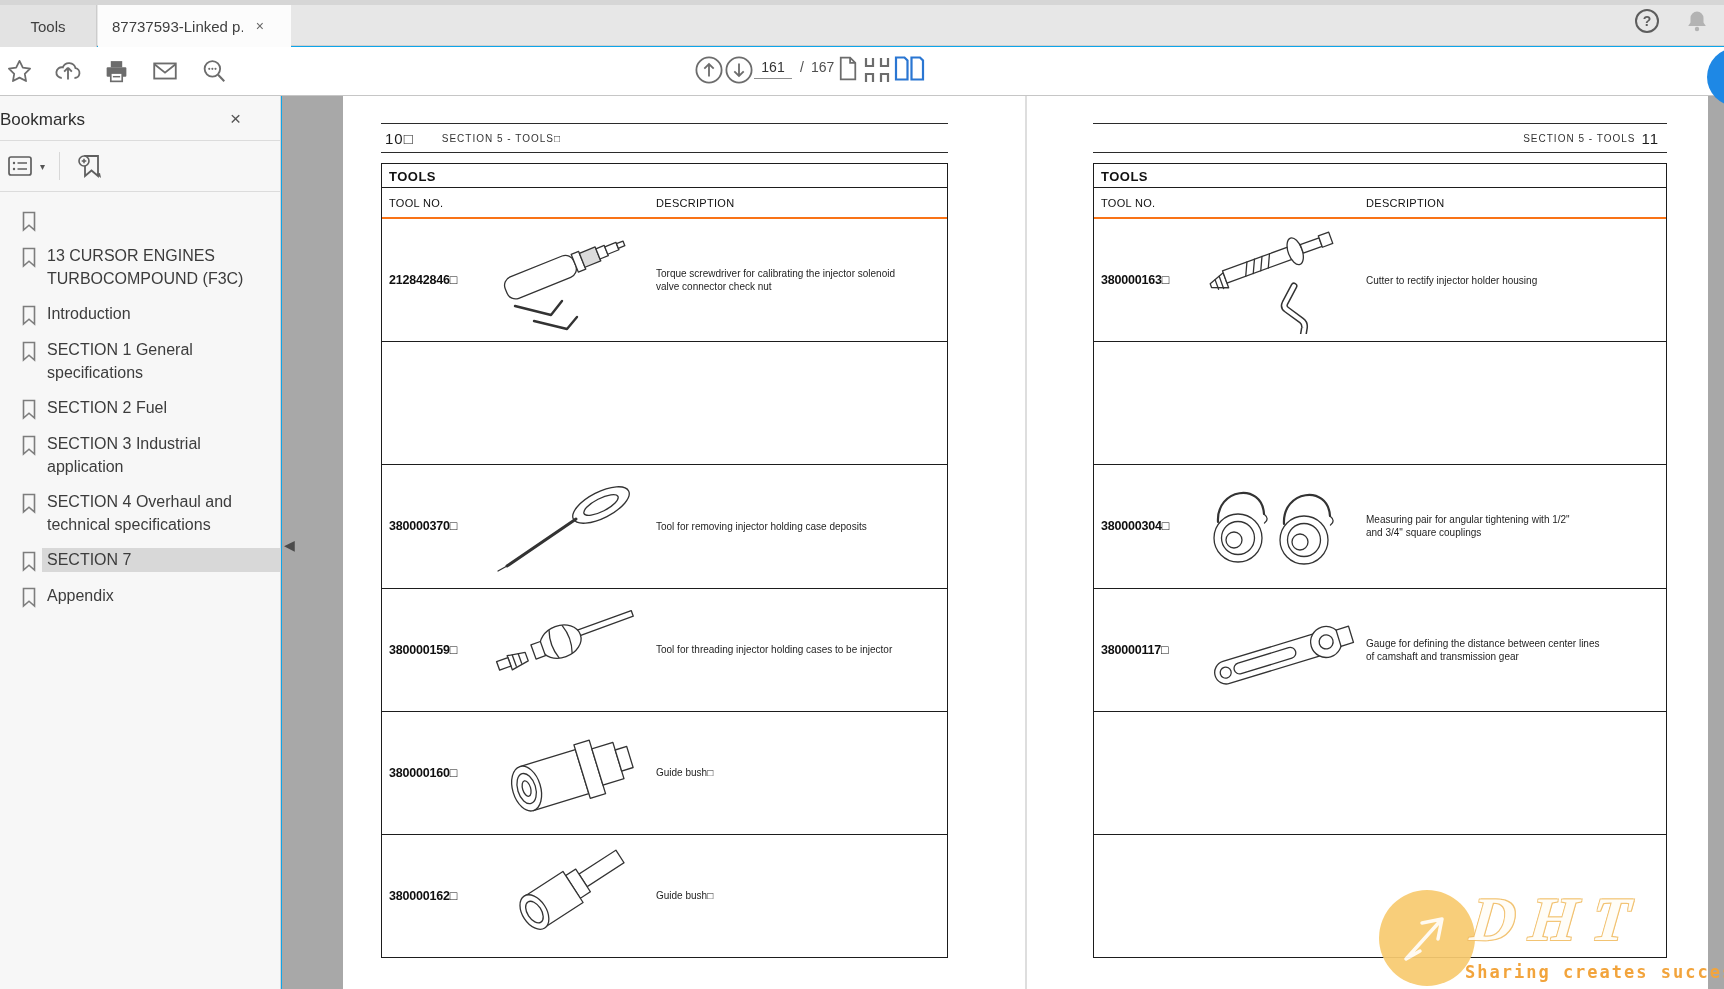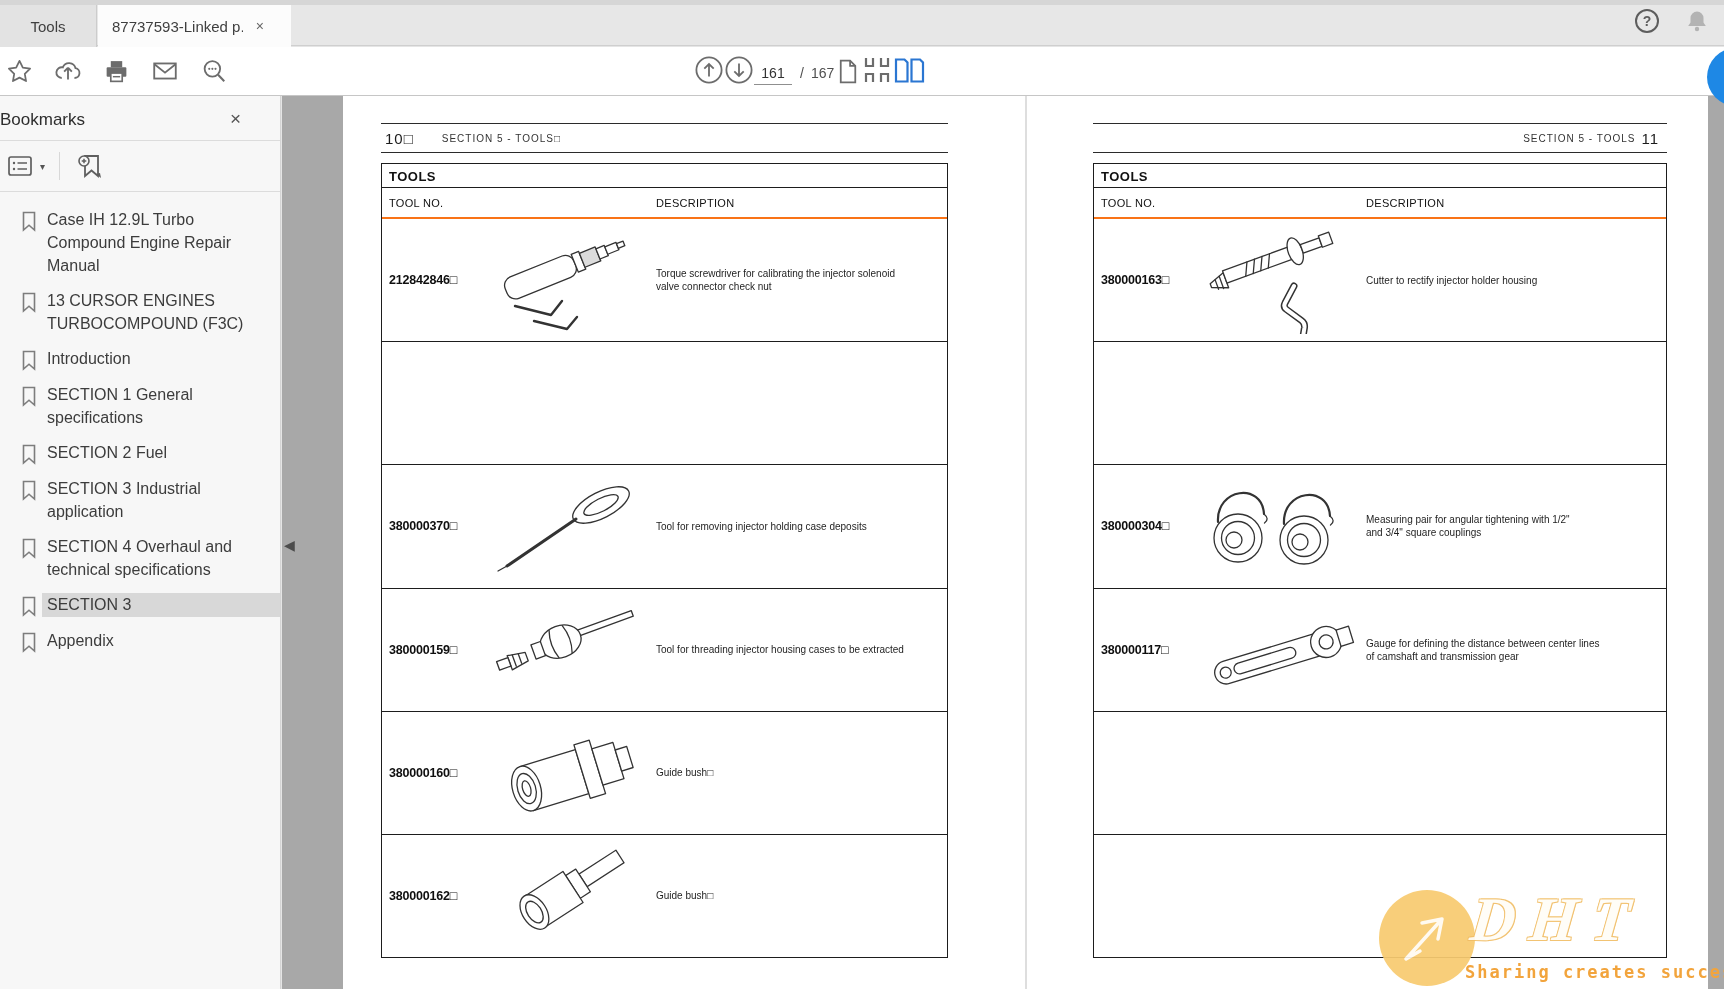--- a/index.html
+++ b/index.html
@@ -1,37 +1,37 @@
 <!DOCTYPE html>
 <html><head>
 <meta charset="utf-8">
 <style>
   * { box-sizing: border-box; margin: 0; padding: 0; }
   html,body { background:#fff; }
   #app {
     position: relative; width: 1724px; height: 989px; overflow: hidden;
-    font-family: "Liberation Sans", sans-serif; background:#e5e5e5;
+    font-family: "Liberation Sans", sans-serif; background:#0ea5e9;
   }
   
   .tabbar { position:absolute; left:0; top:0; width:100%; height:46px;
     background:#e7e7e7; border-bottom:1px solid #cfcfcf; }
   .tabbar-topstrip { position:absolute; left:0; top:0; width:100%; height:5px; background:#d6d6d6; }
   .tab { position:absolute; top:5px; height:42px; display:flex; align-items:center;
     font-size:15px; color:#3f3f3f; }
   .tab-tools { left:0; width:97px; justify-content:center; background:#e3e3e3; border-right:1px solid #cccccc; cursor:pointer;}
   .tab-doc { left:98px; width:193px; background:#fcfcfc; padding:0 24px 0 14px; gap:10px; z-index:2; cursor:pointer;}
   .tab-doc .doc-title { flex:1; white-space:nowrap; overflow:hidden; }
   .tab-close { font-size:14px; color:#666; padding:0 3px; cursor:pointer; }
   .tabbar-right { position:absolute; right:14px; top:8px; display:flex; gap:24px; align-items:center; }
   .icon-btn { cursor:pointer; display:flex; align-items:center; justify-content:center; }
   
   .toolbar { position:absolute; left:0; top:47px; width:100%; height:49px;
     background:#ffffff; border-bottom:1px solid #c6c6c6; }
   .tb-left { position:absolute; left:6px; top:10px; display:flex; gap:21px; align-items:center; }
-  .tb-center { position:absolute; left:694px; top:8px; display:flex; align-items:flex-end; }
+  .tb-center { position:absolute; left:694px; top:8px; display:flex; align-items:flex-start; }
   .page-box { display:flex; gap:8px; align-items:center; }
   .page-input { width:38px; height:24px; border:none; border-bottom:1px solid #8f8f8f;
     text-align:center; font-size:14px; color:#333; background:transparent; font-family:"Liberation Sans",sans-serif;}
   .page-total { font-size:14px; color:#4f4f4f; display:flex; gap:7px;}
   .avatar-blue { position:absolute; left:1707px; top:48px; width:58px; height:58px;
     border-radius:50%; background:#1e88e5; z-index:5; cursor:pointer; }
   
   .sidebar { position:absolute; left:0; top:96px; width:281px; height:893px;
     background:#f7f7f7; border-right:1px solid #d4d4d4; }
   .gutter-left { position:absolute; left:282px; top:96px; width:61px; height:893px; background:#a8a8a8; }
@@ -219,21 +219,20 @@
             <path d="M20 22 l5 4 -1-5 z" fill="#5f5f5f"></path>
           </svg>
       </span>
     </div>
     <div class="bm-divider"></div>
     <div class="bm-list">
       <div class="bm-item">
         <svg width="16" height="21" viewBox="0 0 16 21">
             <path d="M2.5 1.5 h11 v17.5 l-5.5-4.8 -5.5 4.8 z" fill="none" stroke="#7d7d7d" stroke-width="1.6"></path>
           </svg>
-        <span class="bm-label">Case IH 12.9L Turbo Compound Engine Repair Manual</span>
       </div>
       <div class="bm-item">
         <svg width="16" height="21" viewBox="0 0 16 21">
             <path d="M2.5 1.5 h11 v17.5 l-5.5-4.8 -5.5 4.8 z" fill="none" stroke="#7d7d7d" stroke-width="1.6"></path>
           </svg>
         <span class="bm-label">13 CURSOR ENGINES TURBOCOMPOUND (F3C)</span>
       </div>
       <div class="bm-item">
         <svg width="16" height="21" viewBox="0 0 16 21">
             <path d="M2.5 1.5 h11 v17.5 l-5.5-4.8 -5.5 4.8 z" fill="none" stroke="#7d7d7d" stroke-width="1.6"></path>
@@ -261,21 +260,21 @@
       <div class="bm-item">
         <svg width="16" height="21" viewBox="0 0 16 21">
             <path d="M2.5 1.5 h11 v17.5 l-5.5-4.8 -5.5 4.8 z" fill="none" stroke="#7d7d7d" stroke-width="1.6"></path>
           </svg>
         <span class="bm-label">SECTION 4 Overhaul and technical specifications</span>
       </div>
       <div class="bm-item selected">
         <svg width="16" height="21" viewBox="0 0 16 21">
             <path d="M2.5 1.5 h11 v17.5 l-5.5-4.8 -5.5 4.8 z" fill="none" stroke="#7d7d7d" stroke-width="1.6"></path>
           </svg>
-        <span class="bm-label">SECTION 3</span>
+        <span class="bm-label">SECTION 7</span>
       </div>
       <div class="bm-item">
         <svg width="16" height="21" viewBox="0 0 16 21">
             <path d="M2.5 1.5 h11 v17.5 l-5.5-4.8 -5.5 4.8 z" fill="none" stroke="#7d7d7d" stroke-width="1.6"></path>
           </svg>
         <span class="bm-label">Appendix</span>
       </div>
     </div>
   </div>
 
@@ -346,21 +345,21 @@
               <rect x="104" y="40" width="58" height="6"></rect>
               <ellipse cx="85" cy="45" rx="21" ry="16"></ellipse>
               <path class="nf" d="M78 30.5 q-5 14.5 0 29 M92 30.5 q5 14.5 0 29"></path>
               <rect x="56" y="38" width="10" height="15"></rect>
               <path d="M30 40 l18 3 v9 l-18 3 z"></path>
               <path class="nf" d="M35 41 v12 M41 42 v10"></path>
               <rect x="18" y="42" width="12" height="9"></rect>
             </g>
           </svg>
         </span>
-        <span class="cell-desc">Tool for threading injector housing cases to be extracted</span>
+        <span class="cell-desc">Tool for threading injector holding cases to be injector</span>
       </div>
 
       <div class="tt-row grid-left">
         <span class="cell-no">380000160□</span>
         <span class="cell-img">
           <svg width="172" height="108" viewBox="0 0 172 108" class="tool-art">
             <g transform="rotate(-17 85 55)">
               <path d="M45 35 h58 v46 h-58"></path>
               <ellipse cx="45" cy="58" rx="14" ry="23"></ellipse>
               <ellipse cx="45" cy="58" rx="9" ry="15.5" class="nf"></ellipse>

